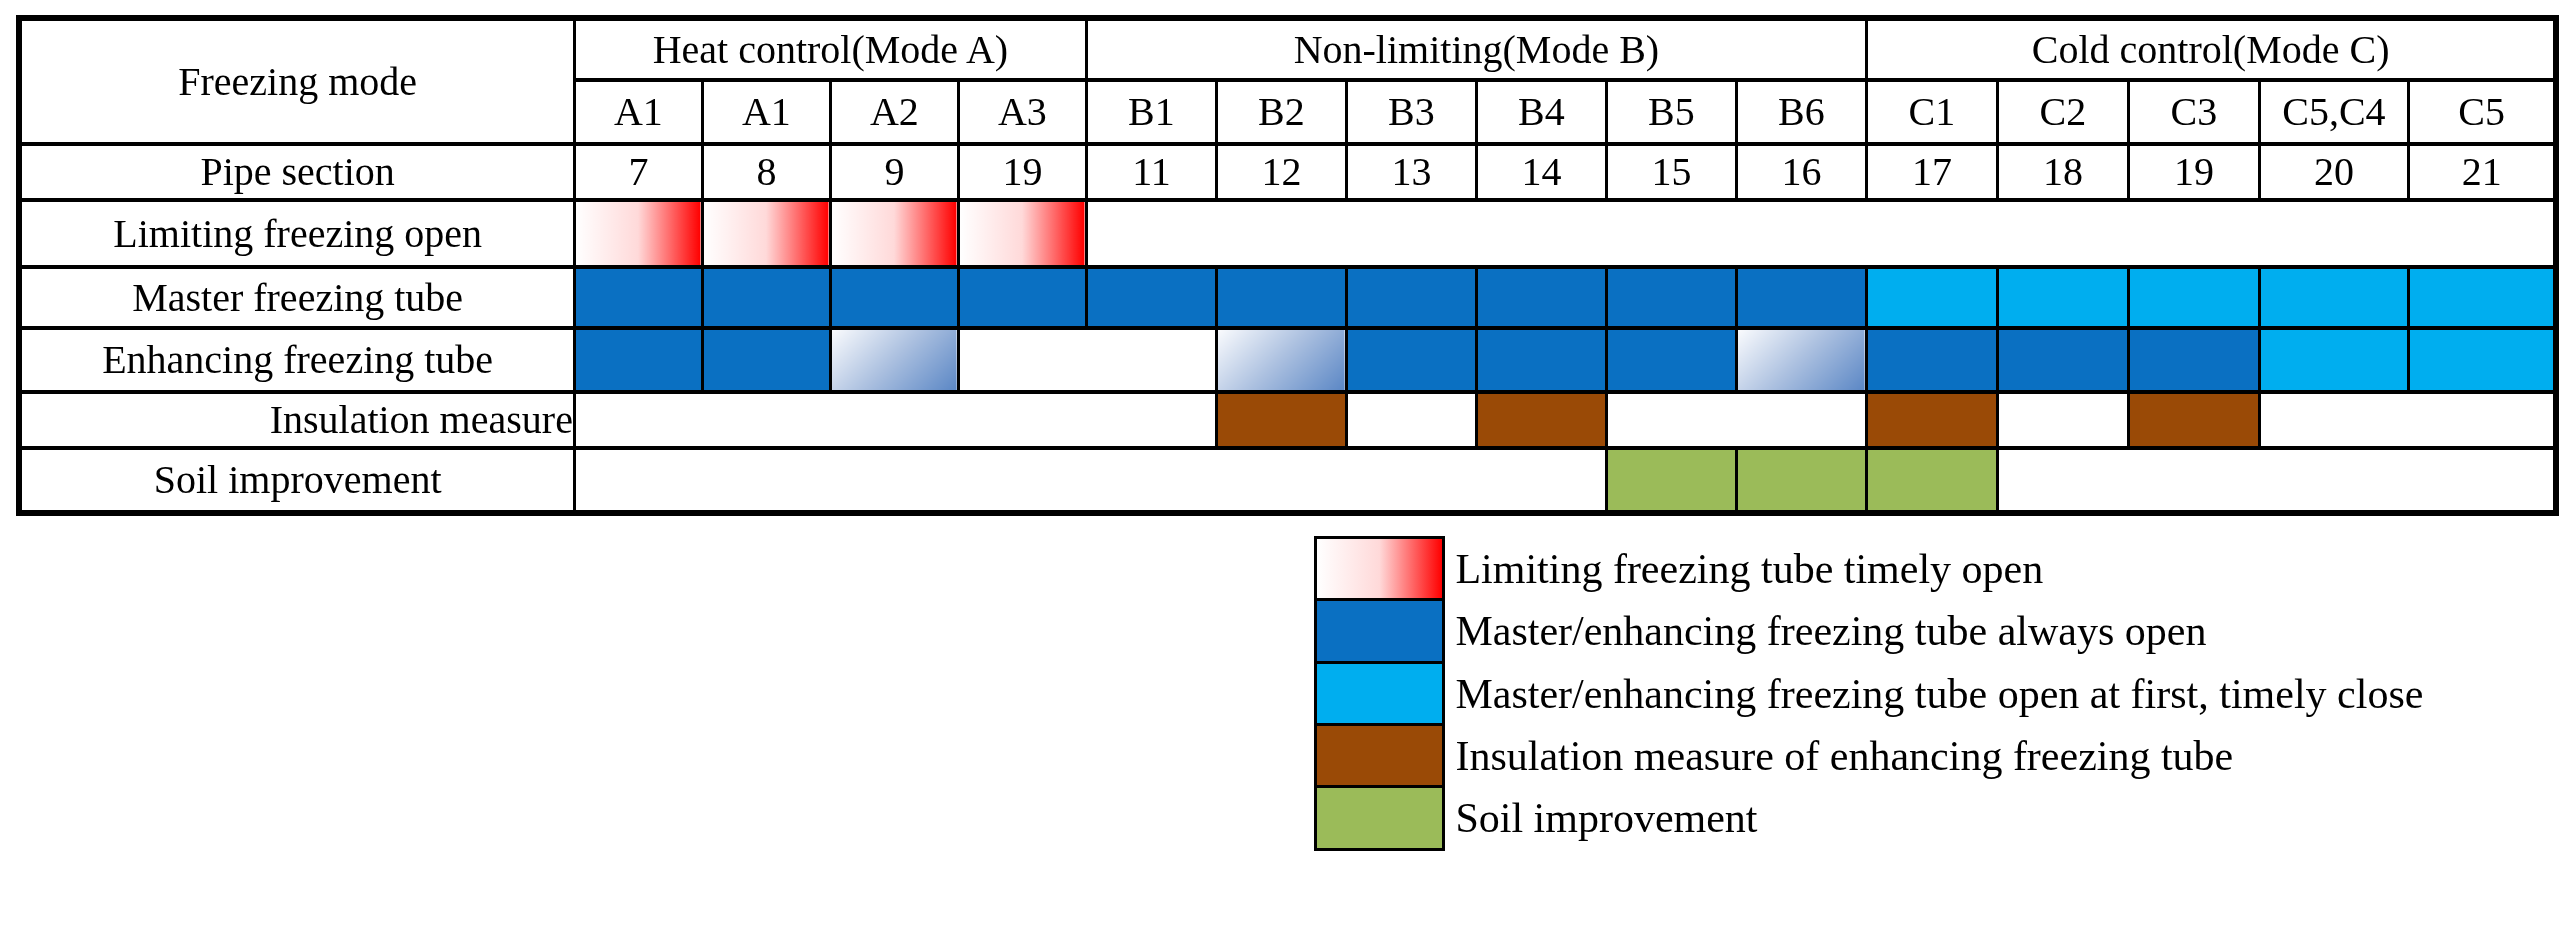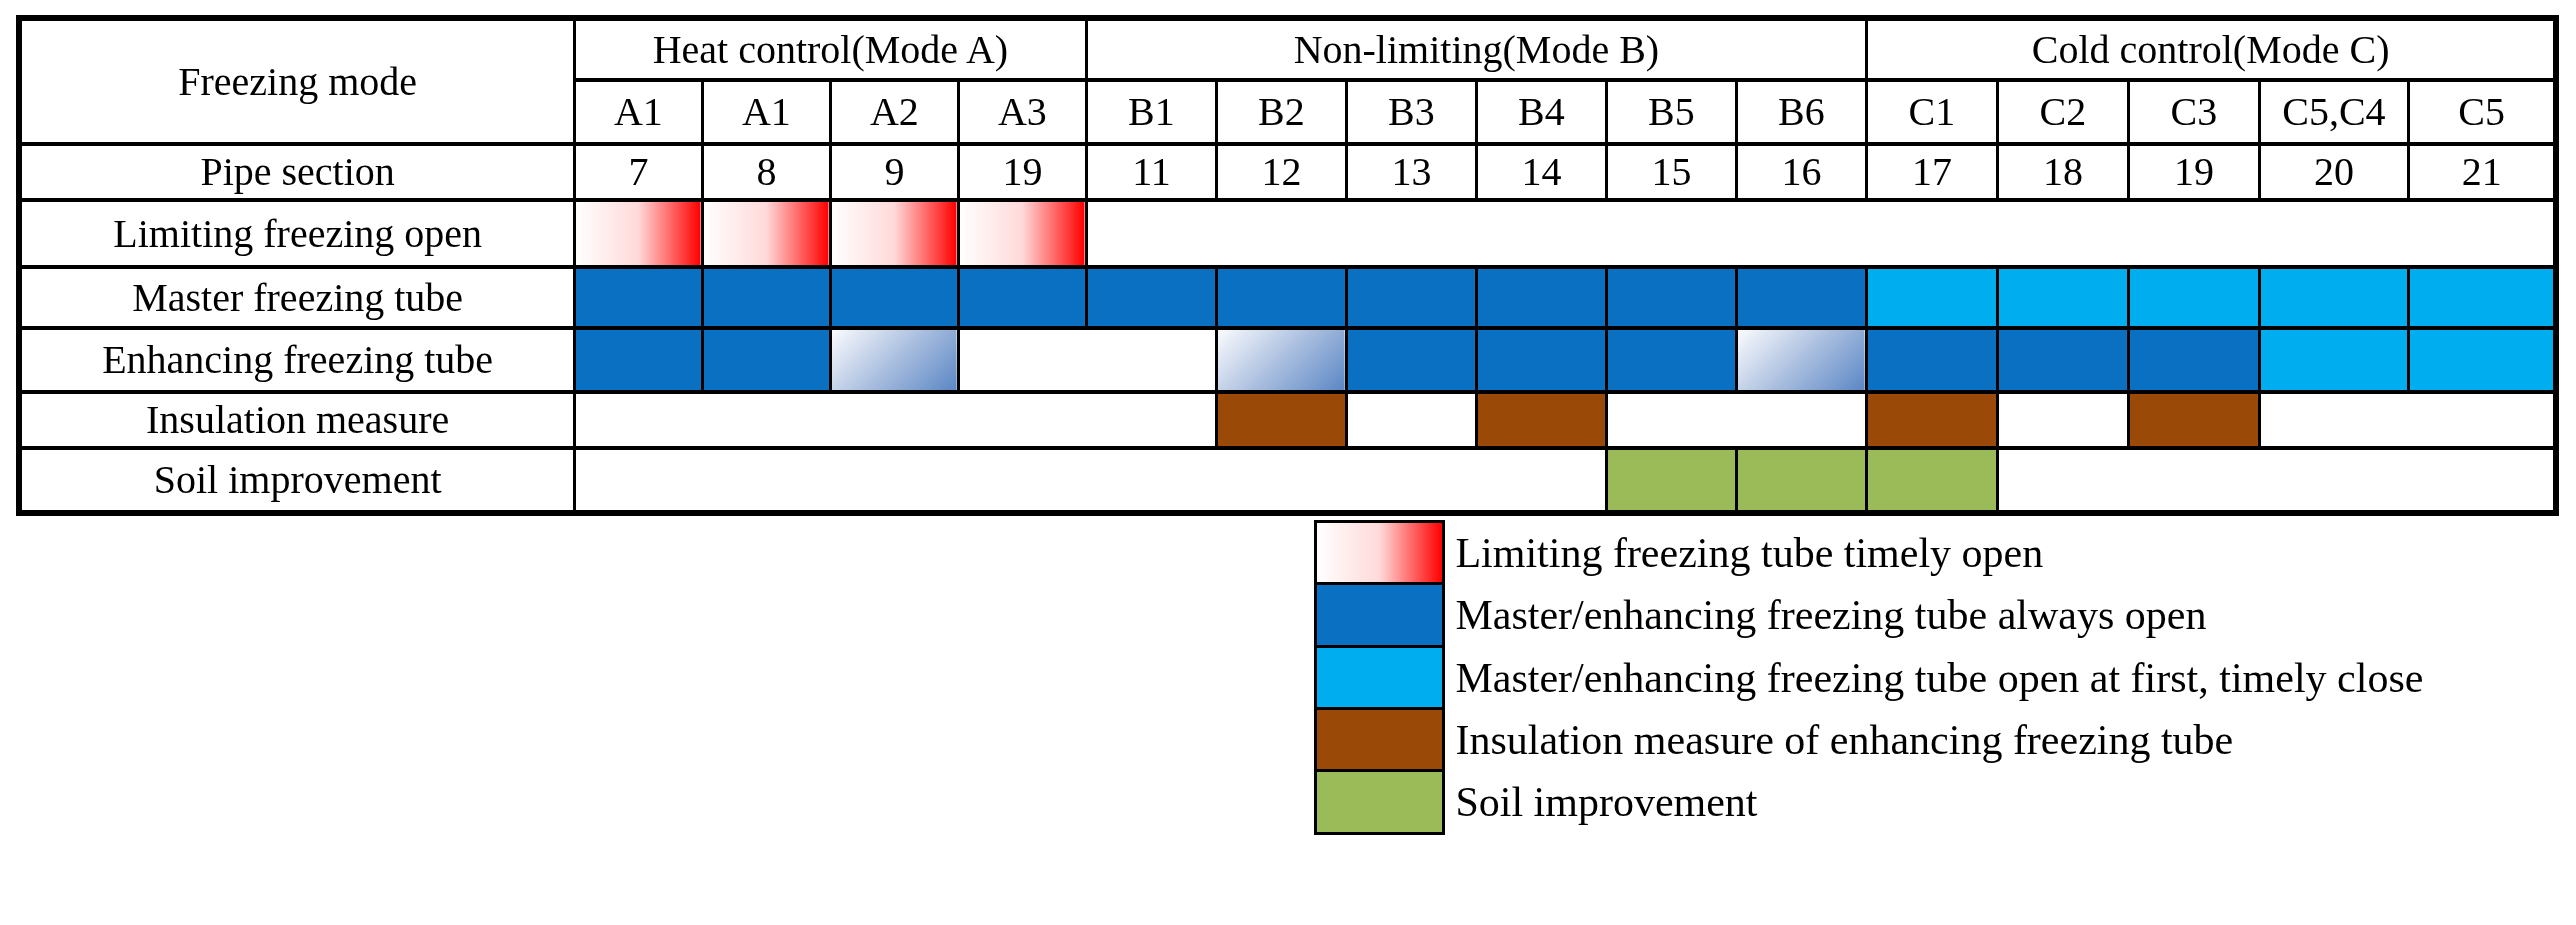--- a/index.html
+++ b/index.html
@@ -31,27 +31,27 @@
     white-space: nowrap;
     background: #ffffff;
     overflow: hidden;
   }
   tr.r-mode  td { height: 57px; }
   tr.r-sub   td { height: 60px; }
   tr.r-pipe  td { height: 52px; text-align: center; }
   tr.r-limit td { height: 63px; }
   tr.r-master td { height: 57px; }
   tr.r-enh   td { height: 60px; }
-  tr.r-ins   td { height: 52px; }
+  tr.r-ins   td { height: 52px; text-align: right; }
   tr.r-soil  td { height: 60px; }
 
   .legend {
     position: absolute;
     left: 1314px;
-    top: 520px;
+    top: 536px;
   }
   .legend-row {
     display: flex;
     align-items: center;
     height: 66px;
   }
   .legend-row + .legend-row { margin-top: -3.7px; }
   .legend-swatch {
     width: 131px;
     height: 100%;

